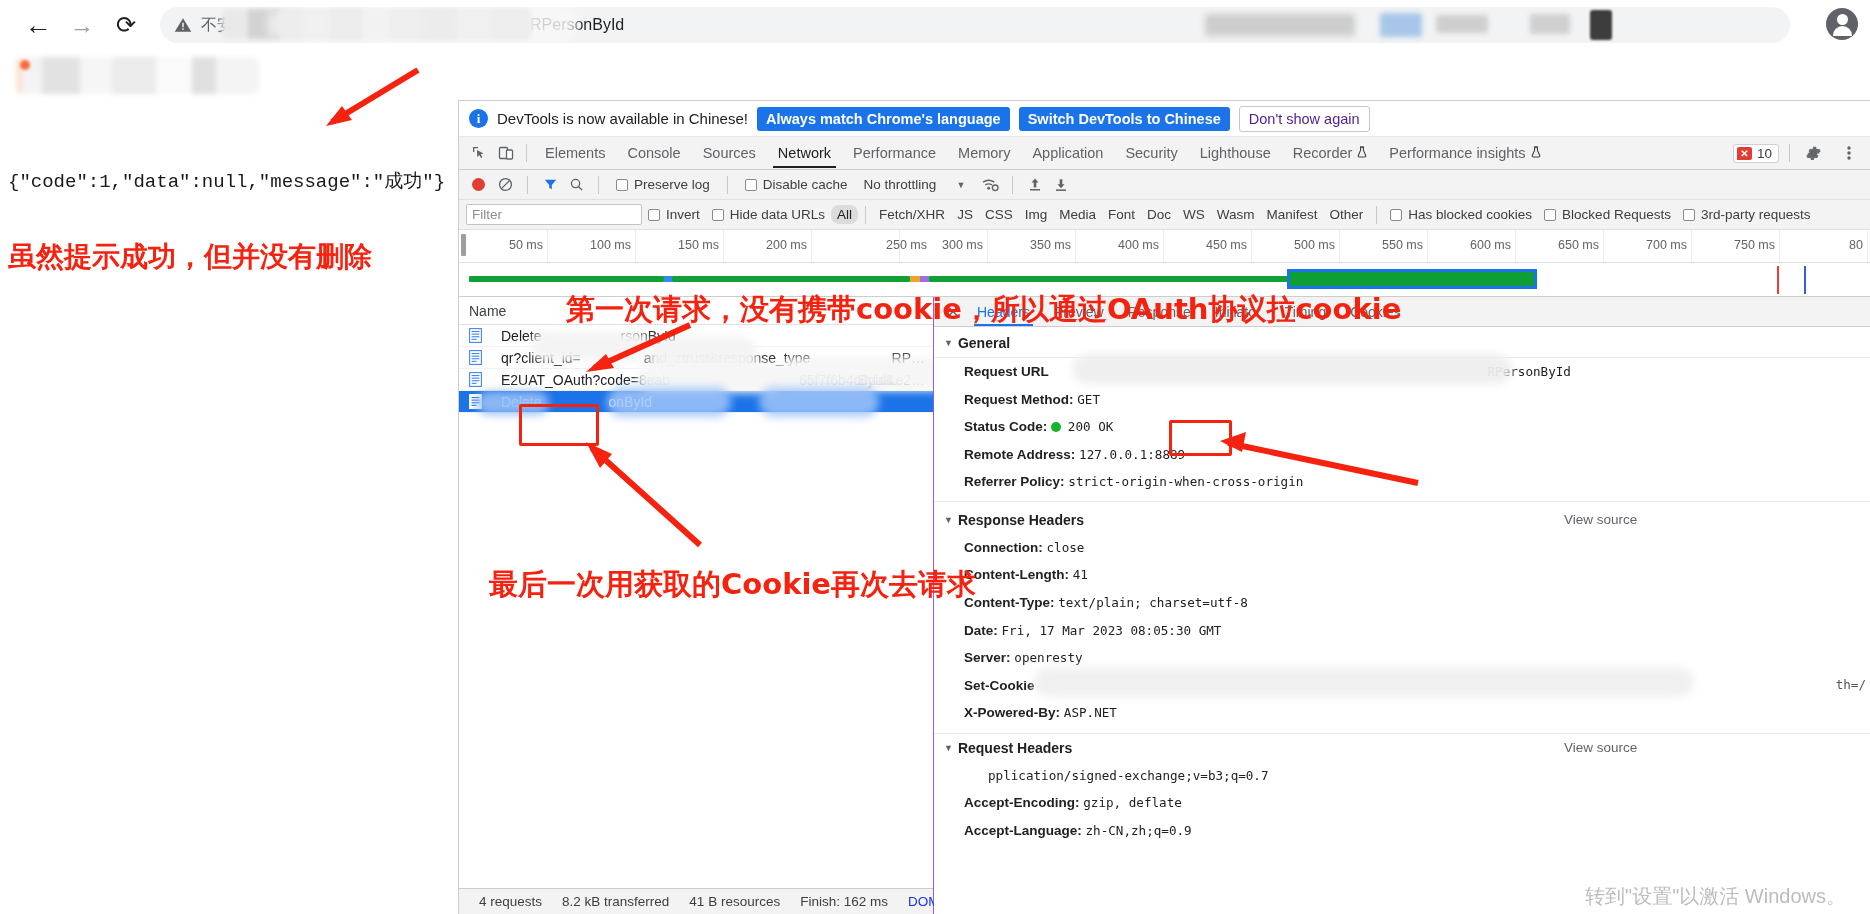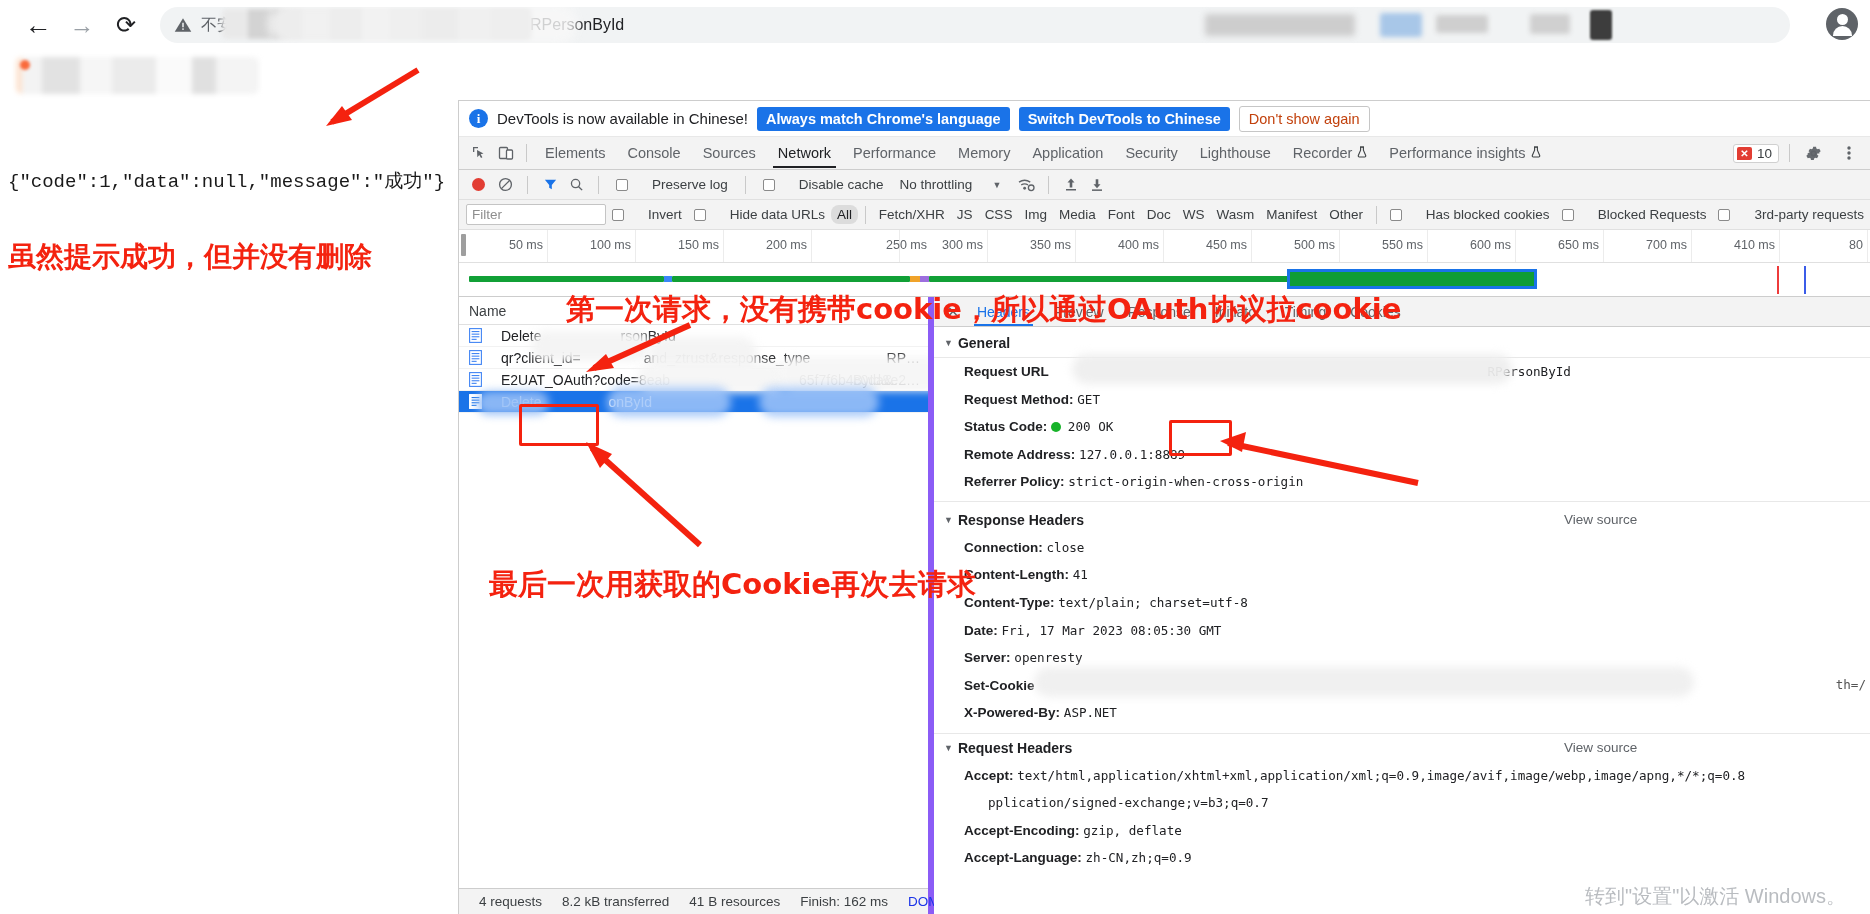--- a/index.html
+++ b/index.html
@@ -79,21 +79,21 @@
     width:19px; height:19px; border-radius:50%; background:#1a73e8; color:#fff;
     font-size:13px; font-weight:700; display:flex; align-items:center; justify-content:center;
     font-family:"Liberation Serif", serif;
   }
   .infobar-msg { font-size:15px; color:#202124; }
   .btn-blue {
     background:#1a73e8; color:#fff; font-size:14.5px; font-weight:700;
     padding:4px 9px; border-radius:3px; white-space:nowrap;
   }
   .btn-plain {
-    background:#fff; color:#c2410c; font-size:14.5px; border:1px solid #c6c6c6;
+    background:#fff; color:#4c1d95; font-size:14.5px; border:1px solid #c6c6c6;
     padding:4px 9px; border-radius:3px; white-space:nowrap;
   }
 
   .dt-tabs {
     height:33px; display:flex; align-items:center; background:#f3f3f3;
     border-bottom:1px solid #cdcdcd; padding-left:6px; position:relative;
   }
   .tool-ic { width:27px; height:27px; display:flex; align-items:center; justify-content:center; color:#5f6368; }
   .vdiv { width:1px; height:18px; background:#c9c9c9; margin:0 7px; }
   .dt-tab {
@@ -111,21 +111,21 @@
   .err-sq { width:15px; height:13px; background:#e23d33; border-radius:2px 2px 2px 0; color:#fff;
             font-size:10px; font-weight:700; display:flex; align-items:center; justify-content:center; }
 
   .dt-netbar {
     height:30px; display:flex; align-items:center; background:#f3f3f3;
     border-bottom:1px solid #e0e0e0; padding-left:8px; gap:4px; font-size:13.5px; color:#3c4043;
   }
   .rec-dot { width:13px; height:13px; border-radius:50%; background:#e23d33; margin:0 5px; }
   .ic-gray { color:#5f6368; display:flex; align-items:center; justify-content:center; width:22px; height:22px; }
   .cbx { width:12px; height:12px; border:1.5px solid #8a8a8a; border-radius:2px; background:#fff; display:inline-block; }
-  .lbl-row { display:flex; align-items:center; gap:24px; margin:0 6px; white-space:nowrap; }
+  .lbl-row { display:flex; align-items:center; gap:6px; margin:0 6px; white-space:nowrap; }
   .throttle { display:flex; align-items:center; gap:4px; margin-left:6px; }
 
   .dt-filterbar {
     height:30px; display:flex; align-items:center; background:#f3f3f3;
     border-bottom:1px solid #e0e0e0; font-size:13.5px; color:#3c4043;
   }
   .filter-input {
     width:176px; height:21px; background:#fff; border:1px solid #c4c4c4; border-radius:2px;
     margin-left:7px; padding:0 5px; display:flex; align-items:center; color:#8e8e8e; font-size:13.5px;
   }
@@ -145,21 +145,21 @@
   }
   .ov-bar { position:absolute; height:6px; background:#11a036; top:13px; border-radius:1px; }
   .ov-seg { position:absolute; height:6px; top:13px; }
   .ov-sel {
     position:absolute; top:6px; height:20px; border:3px solid #1a73e8; background:#0f9d35; box-sizing:border-box;
   }
   .ov-line { position:absolute; top:3px; width:2px; height:28px; }
 
   
   .dt-main { position:absolute; left:0; top:196px; right:0; bottom:0; display:flex; }
-  .req-pane { width:475px; border-right:6px solid #8b5cf6; display:flex; flex-direction:column; background:#fff; }
+  .req-pane { width:475px; border-right:1px solid #8b5cf6; display:flex; flex-direction:column; background:#fff; }
   .req-head {
     height:28px; display:flex; align-items:center; padding-left:10px; font-size:14px; color:#3c4043;
     background:#fff; border-bottom:1px solid #e0e0e0;
   }
   .req-list { flex:1; position:relative; overflow:hidden; }
   .req-row {
     height:22px; display:flex; align-items:center; gap:19px; padding-left:10px;
     font-size:14px; color:#202124; border-bottom:1px solid #f2f2f2; white-space:nowrap;
     position:relative; overflow:hidden;
   }
@@ -472,21 +472,21 @@
         <div class="tl-tick" style="left:876px;">500 ms</div>
       <div class="tl-grid" style="left:968px;"></div>
         <div class="tl-tick" style="left:964px;">550 ms</div>
       <div class="tl-grid" style="left:1056px;"></div>
         <div class="tl-tick" style="left:1052px;">600 ms</div>
       <div class="tl-grid" style="left:1144px;"></div>
         <div class="tl-tick" style="left:1140px;">650 ms</div>
       <div class="tl-grid" style="left:1232px;"></div>
         <div class="tl-tick" style="left:1228px;">700 ms</div>
       <div class="tl-grid" style="left:1320px;"></div>
-        <div class="tl-tick" style="left:1316px;">410 ms</div>
+        <div class="tl-tick" style="left:1316px;">750 ms</div>
       <div class="tl-grid" style="left:1408px;"></div>
         <div class="tl-tick" style="left:1404px;">80</div>
     </div>
 
     <div class="dt-overview">
       <div class="ov-bar" style="left:10px;width:195px;"></div>
       <div class="ov-seg" style="left:205px;width:8px;background:#3b86f7;"></div>
       <div class="ov-bar" style="left:213px;width:238px;"></div>
       <div class="ov-seg" style="left:451px;width:10px;background:#f0a32a;"></div>
       <div class="ov-seg" style="left:461px;width:9px;background:#9c6ede;"></div>
@@ -656,24 +656,20 @@
             <span class="hk">X-Powered-By:</span>
             <span class="hv">ASP.NET</span>
           </div>
 
           <div class="sec-head" style="border-bottom:none;border-top:1px solid #e8e8e8;margin-top:6px;">
             <span class="tri">▼</span>
             <span>Request Headers</span>
             <span class="view-src">View source</span>
           </div>
 
-          <div class="hrow">
-            <span class="hk">Accept:</span>
-            <span class="hv">text/html,application/xhtml+xml,application/xml;q=0.9,image/avif,image/webp,image/apng,*/*;q=0.8</span>
-          </div>
           <div class="hrow hv-wrap">
             <span class="hv">pplication/signed-exchange;v=b3;q=0.7</span>
           </div>
           <div class="hrow">
             <span class="hk">Accept-Encoding:</span>
             <span class="hv">gzip, deflate</span>
           </div>
           <div class="hrow">
             <span class="hk">Accept-Language:</span>
             <span class="hv">zh-CN,zh;q=0.9</span>

